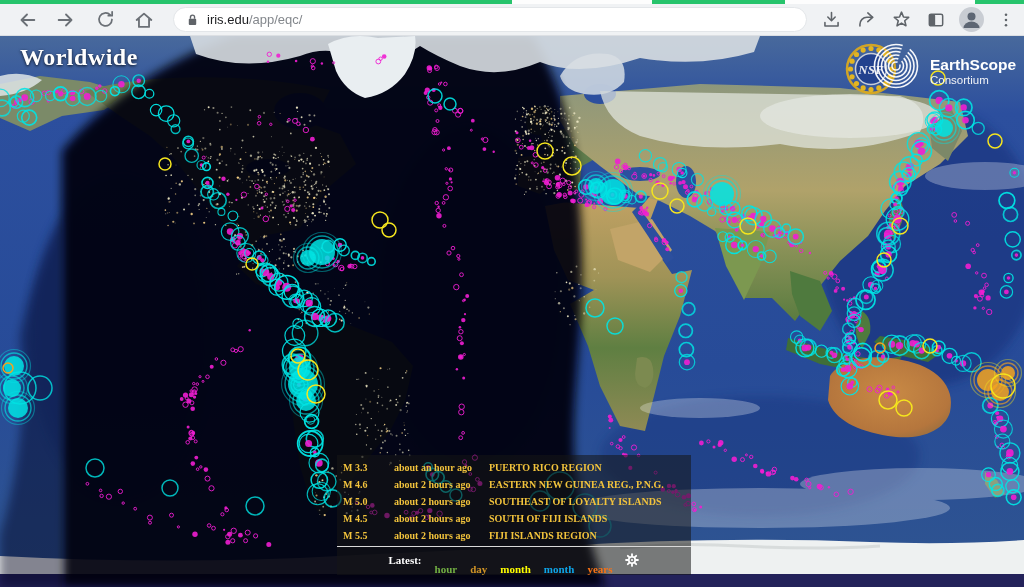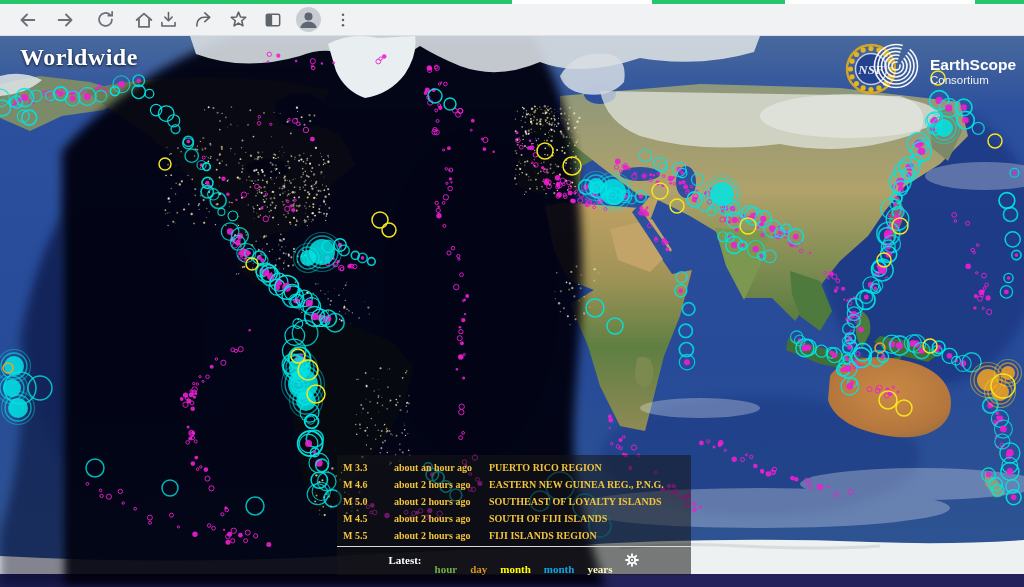--- a/index.html
+++ b/index.html
@@ -70,20 +70,29 @@
         <path d="M19.4 12a7.4 7.4 0 1 1 -2.1 -5.2"></path>
           <path d="M19.6 3.2 v4.4 h-4.4" fill="none"></path>
       </svg>
     </div>
     <div class="navbtn">
       <svg width="22" height="22" viewBox="0 0 24 24">
           <path d="M4 12 L12 5 l8 7 M6.5 10.5 V19.5 h11 v-9"></path>
         </svg>
     </div>
 
+    <div class="omnibox">
+      <span class="lock">
+        <svg width="13" height="14" viewBox="0 0 14 15">
+          <rect x="3" y="6.2" width="8" height="6.6" rx="1" fill="#5f6368"></rect>
+          <path d="M4.8 6.2 V4.4 a2.2 2.2 0 0 1 4.4 0 V6.2" fill="none" stroke="#5f6368" stroke-width="1.5"></path>
+        </svg>
+      </span>
+      <span class="url"><span>iris.edu</span><span class="path">/app/eqc/</span></span>
+    </div>
 
     <div class="ricon">
       <svg width="21" height="21" viewBox="0 0 24 24">
         <path d="M12 4 v9 M7.8 9.2 L12 13.4 L16.2 9.2"></path>
           <path d="M4.5 15.5 v4 h15 v-4"></path>
       </svg>
     </div>
     <div class="ricon">
       <svg width="21" height="21" viewBox="0 0 24 24">
         <path d="M13.5 4.5 l5.5 5 -5.5 5"></path>
@@ -2254,21 +2263,21 @@
           </div>
         </div>
       <hr class="sep">
       <div class="latest">
         <span class="lbl">Latest:</span>
         <span style="display:flex;gap:13px;margin-top:18px;">
             <span class="opt" style="color: rgb(114, 176, 67);">hour</span>
             <span class="opt" style="color: rgb(207, 147, 38);">day</span>
             <span class="opt" style="color: rgb(255, 255, 0);">month</span>
             <span class="opt" style="color: #0ea5e9;">month</span>
-            <span class="opt" style="color: #fef9c3;">years</span>
+            <span class="opt" style="color: #f97316;">years</span>
           </span>
         <span class="gear">
           <svg width="14" height="14" viewBox="0 0 20 20">
             <g stroke="#ffffff" stroke-width="2.6" stroke-linecap="round">
               <line x1="10" y1="1.5" x2="10" y2="5"></line>
                 <line x1="10" y1="15" x2="10" y2="18.5"></line>
               <line x1="1.5" y1="10" x2="5" y2="10"></line>
                 <line x1="15" y1="10" x2="18.5" y2="10"></line>
               <line x1="4" y1="4" x2="6.4" y2="6.4"></line>
                 <line x1="13.6" y1="13.6" x2="16" y2="16"></line>

